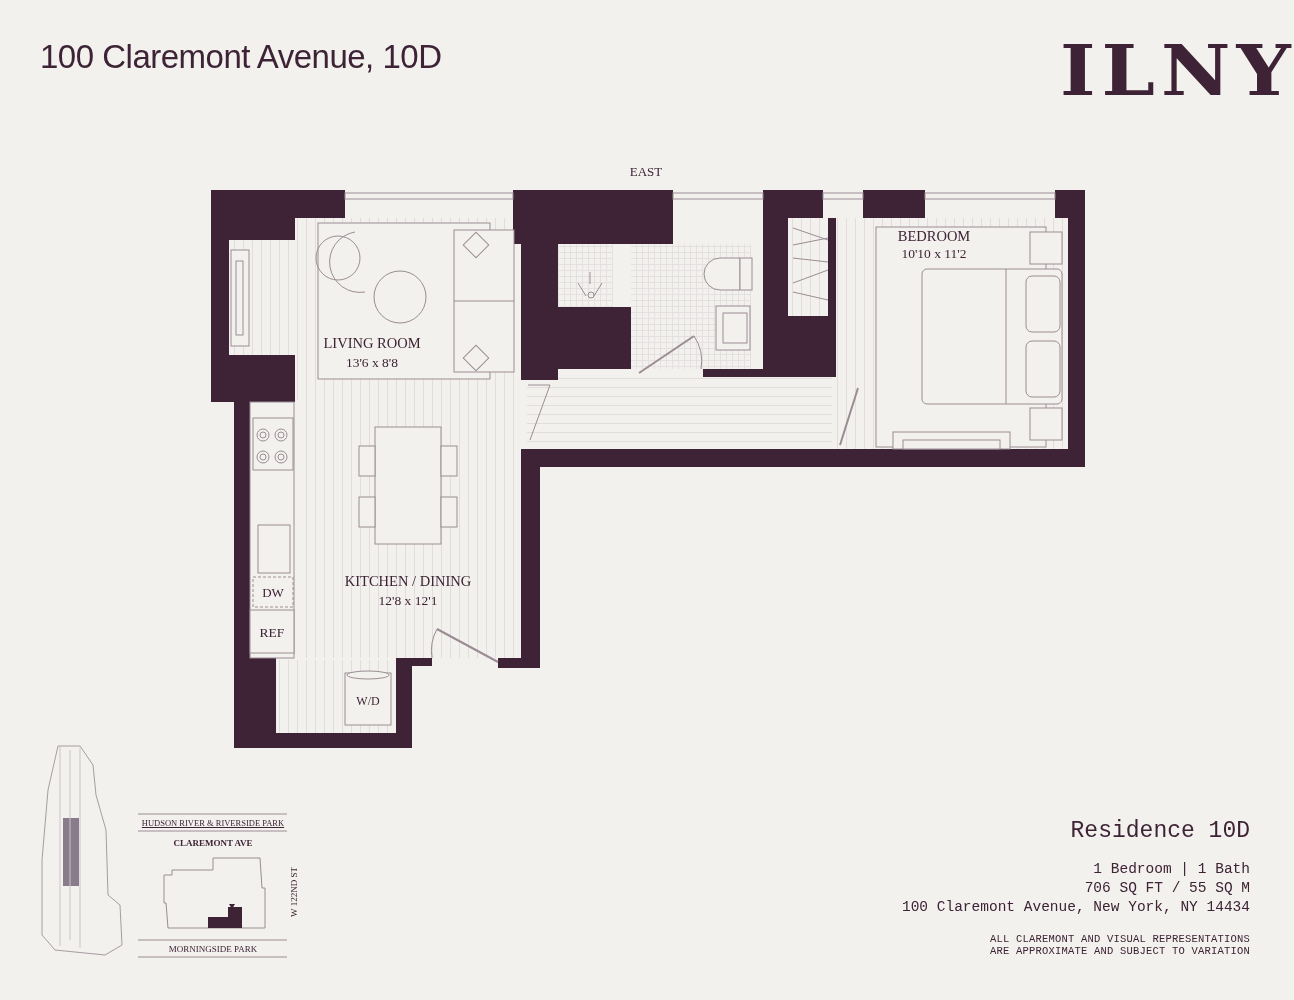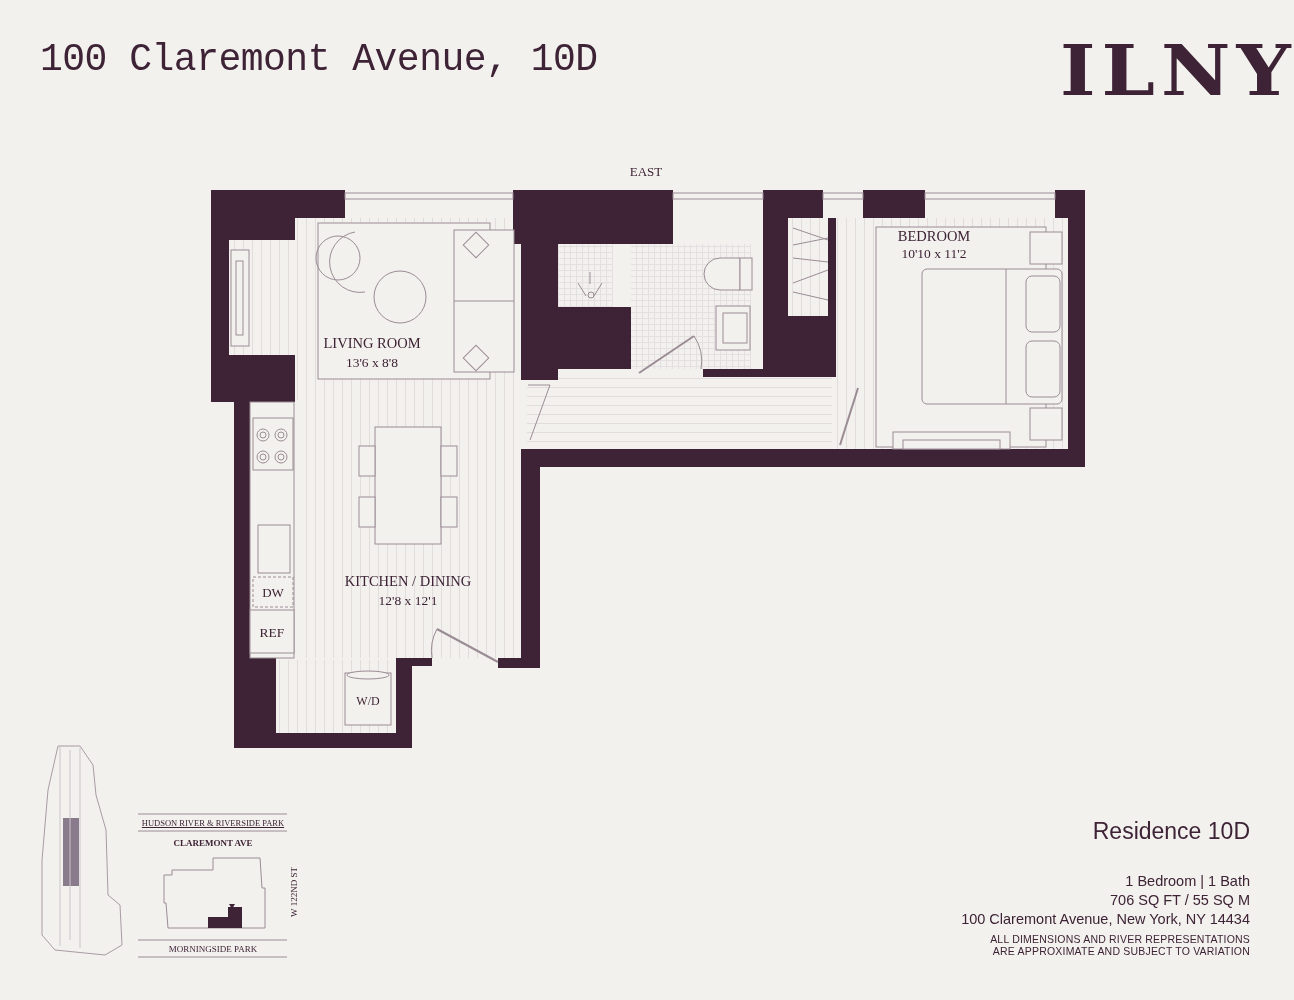--- a/index.html
+++ b/index.html
@@ -1,23 +1,23 @@
 <!DOCTYPE html>
 <html><head>
 <meta charset="utf-8">
 <style>
   html,body{margin:0;padding:0;}
   body{width:1294px;height:1000px;background:#f3f1ee;position:relative;overflow:hidden;font-family:"DejaVu Serif","Liberation Serif",serif;color:#3d2335;}
-  .title{position:absolute;left:40px;top:38px;font-size:38px;letter-spacing:-0.5px;color:#3d2335;font-family:Liberation Mono, monospace;}
+  .title{position:absolute;left:40px;top:38px;font-size:33px;letter-spacing:-0.5px;color:#3d2335;font-family:Liberation Sans, sans-serif;}
   .logo{position:absolute;left:1060px;top:30px;font-size:76px;font-weight:bold;letter-spacing:6px;color:#3d2335;font-family:"DejaVu Serif","Liberation Serif",serif;transform:scaleY(0.92);transform-origin:top left;}
   .plan{position:absolute;left:0;top:0;}
   .lbl{font-family:"Liberation Serif","DejaVu Serif",serif;fill:#3d2335;}
-  .info{position:absolute;right:44px;text-align:right;font-family:Liberation Sans, sans-serif;color:#3d2335;}
+  .info{position:absolute;right:44px;text-align:right;font-family:Liberation Mono, monospace;color:#3d2335;}
   .res-title{top:818px;font-size:23px;}
-  .res-meta{top:860px;font-size:14.5px;line-height:19px;margin-top:12px;}
+  .res-meta{top:860px;font-size:14.5px;line-height:19px;}
   .disclaimer{top:933px;font-size:10.5px;line-height:12px;letter-spacing:0.2px;}
   .keymap-txt{position:absolute;font-family:"Liberation Serif","DejaVu Serif",serif;font-size:8.5px;color:#3d2335;text-align:center;}
 </style>
 </head>
 <body>
 
 <div class="title">100 Claremont Avenue, 10D</div>
 <div class="logo">ILNY</div>
 
 <svg class="plan" width="1294" height="1000" viewBox="0 0 1294 1000" xmlns="http://www.w3.org/2000/svg">
@@ -181,15 +181,15 @@
 <div class="keymap-txt" style="left:138px;top:944px;width:150px;font-size:9px;">MORNINGSIDE PARK</div>
 <div class="keymap-txt" style="left:254px;top:887px;width:80px;font-size:9px;transform:rotate(-90deg);">W 122ND ST</div>
 
 <div class="info res-title">Residence 10D</div>
 <div class="info res-meta">
   <div>1 Bedroom | 1 Bath</div>
   <div>706 SQ FT / 55 SQ M</div>
   <div>100 Claremont Avenue, New York, NY 14434</div>
 </div>
 <div class="info disclaimer">
-  <div>ALL DIMENSIONS AND RIVER REPRESENTATIONS</div>
+  <div>ALL CLAREMONT AND VISUAL REPRESENTATIONS</div>
   <div>ARE APPROXIMATE AND SUBJECT TO VARIATION</div>
 </div>
 
 </body></html>

